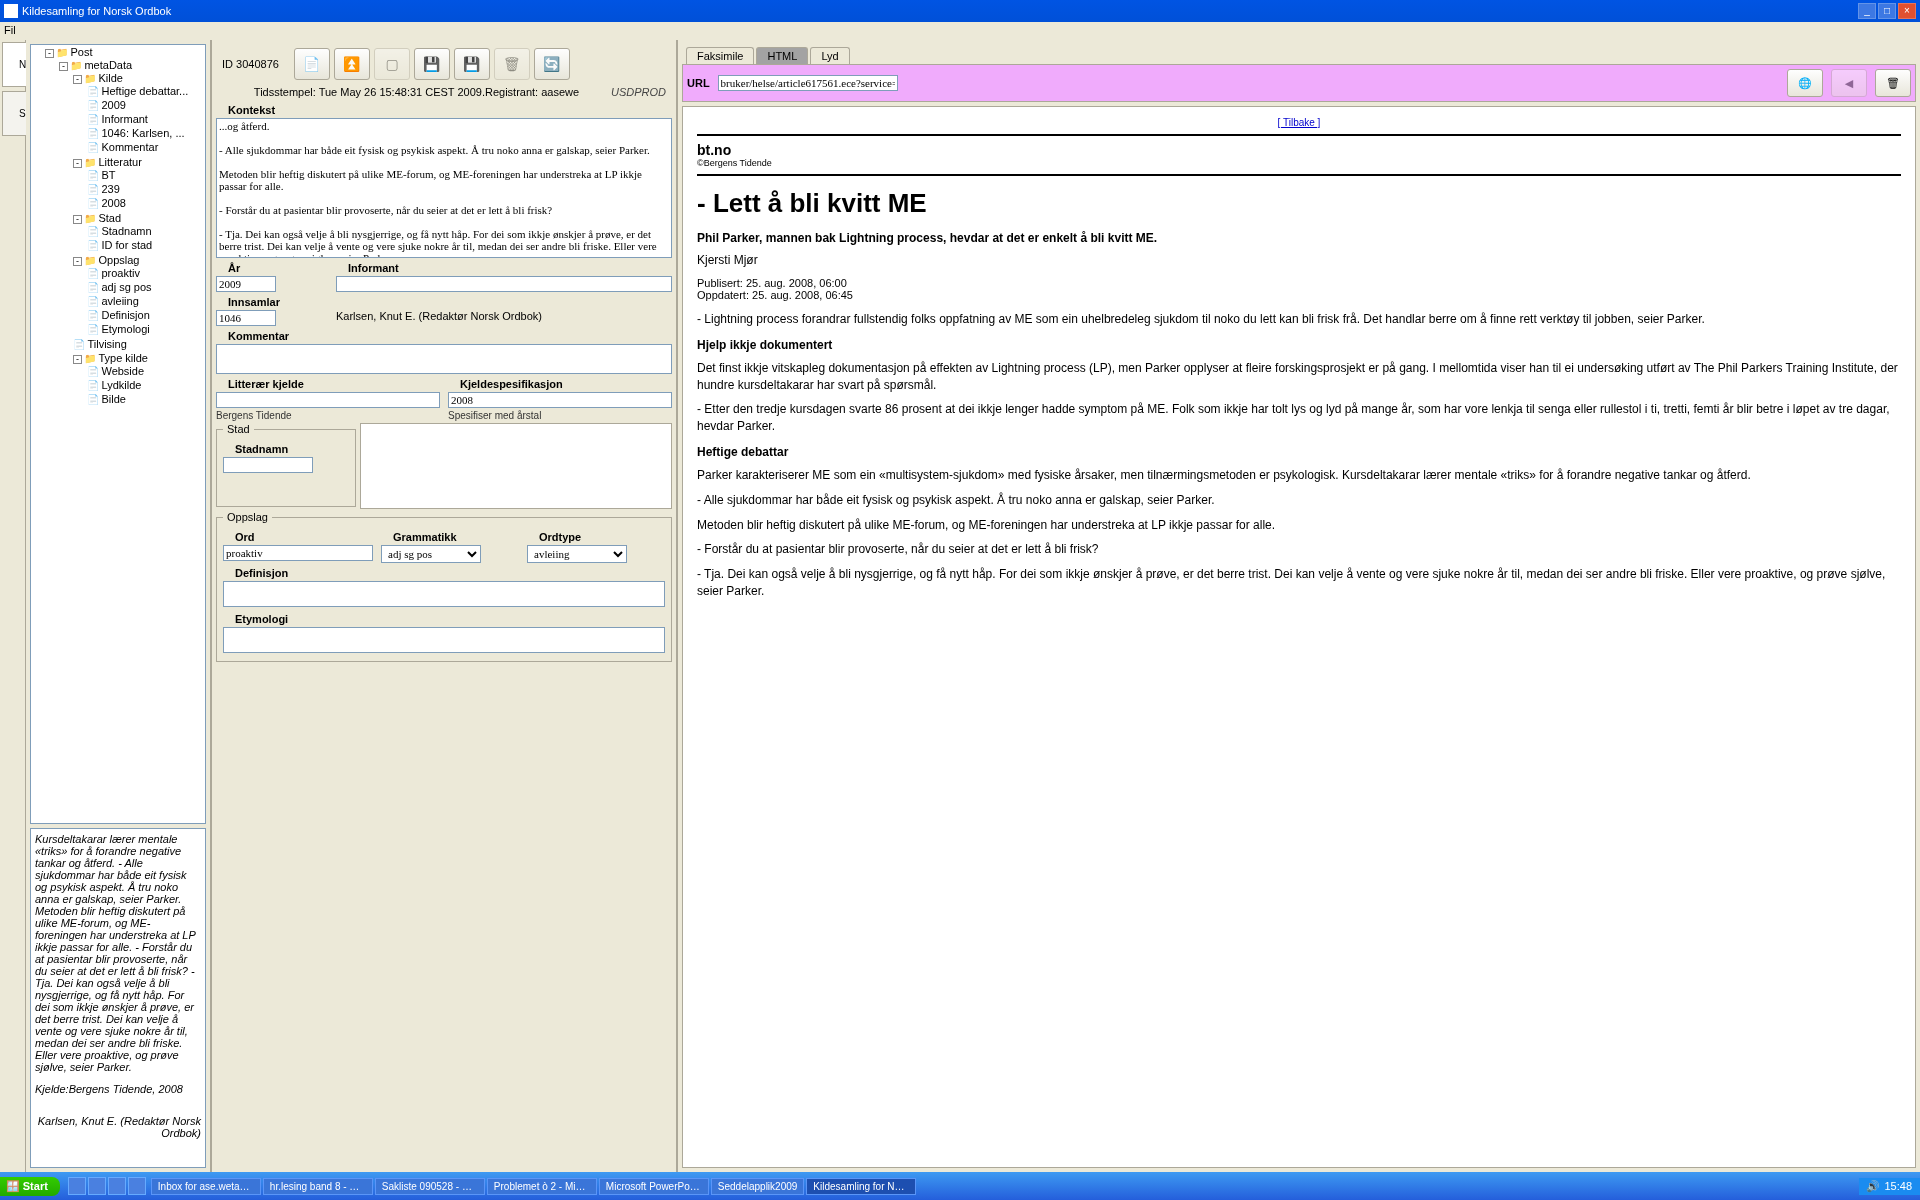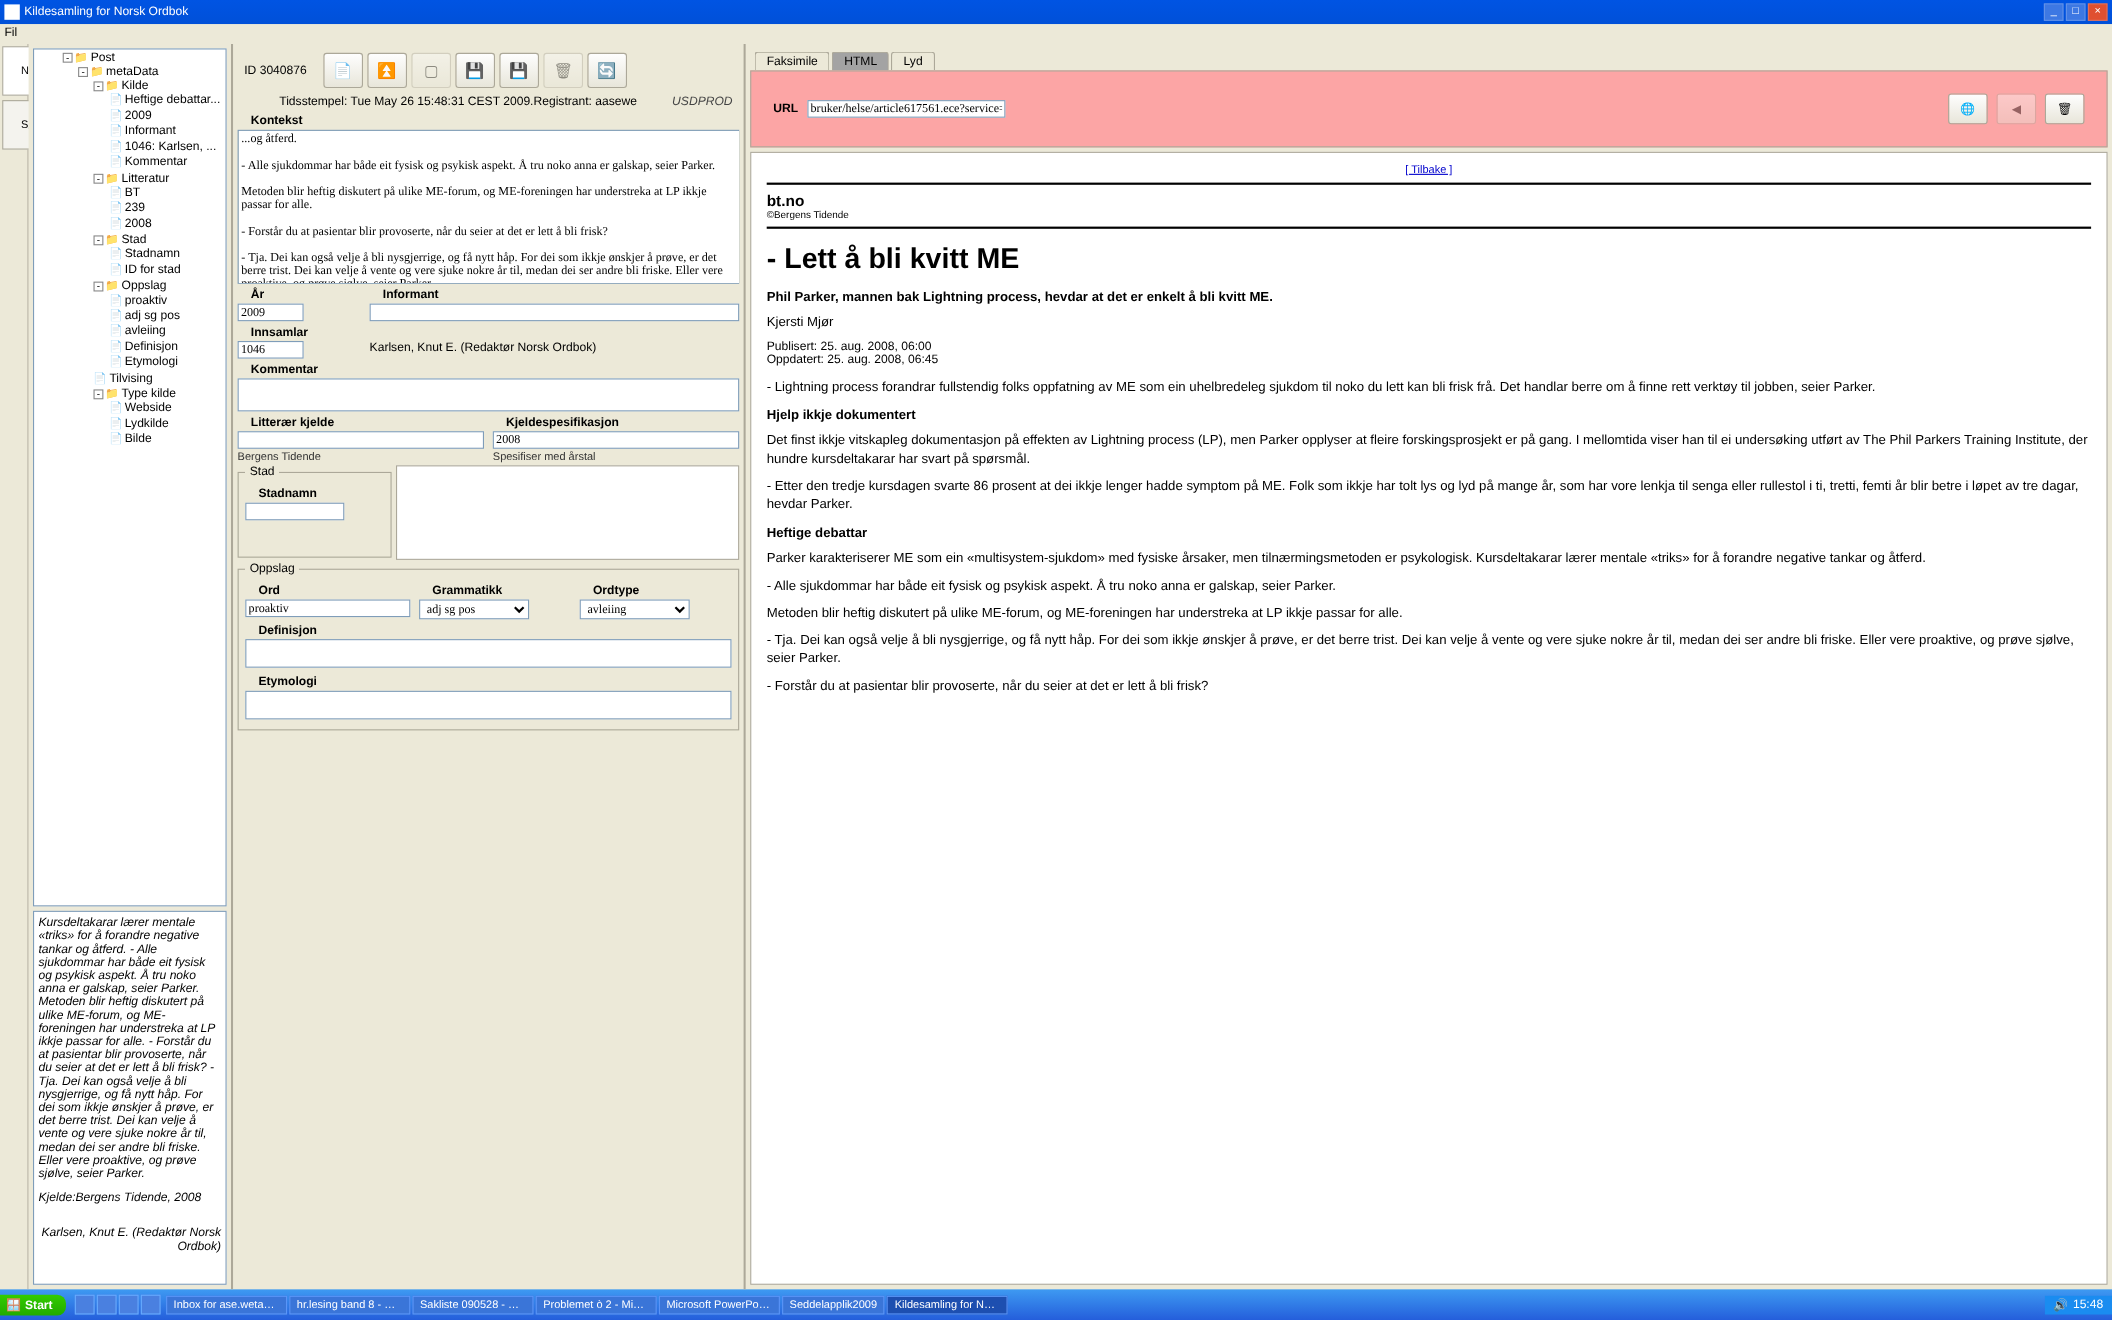--- a/index.html
+++ b/index.html
@@ -6,21 +6,21 @@
 body { font-family: Tahoma, Arial, sans-serif; font-size: 11px; background: #ece9d8; overflow: hidden; }
 .titlebar { background: linear-gradient(to bottom, #0054e3, #0050d8); color: #fff; height: 22px; display: flex; align-items: center; padding: 0 4px; font-size: 11px; }
 .titlebar .icon { width: 14px; height: 14px; background: #fff; margin-right: 4px; }
 .titlebar .spacer { flex: 1; }
 .titlebar .winbtn { width: 18px; height: 16px; background: #3d78e3; margin-left: 2px; text-align: center; line-height: 14px; cursor: pointer; border: 1px solid #fff3; font-size: 10px;}
 .menubar { background: #ece9d8; height: 18px; padding: 2px 4px; font-size: 11px; }
 .main { display: flex; height: calc(100vh - 22px - 18px - 28px); }
 .left-tabs { width: 26px; background: #ece9d8; border-right: 1px solid #aca899; display:flex; flex-direction:column; }
 .left-tabs .tab { writing-mode: horizontal-tb; background: #f4f3ee; border: 1px solid #aca899; margin: 2px; padding: 16px; font-size: 10px; text-align:center; cursor:pointer;}
 .col1 { width: 186px; background: #ece9d8; border-right: 2px solid #aca899; display:flex; flex-direction:column;}
-.tree { flex:1; background: #fff; border: 1px solid #7f9db9; margin: 4px; overflow:auto; font-size: 11px; padding-left: 12px; }
+.tree { flex:1; background: #fff; border: 1px solid #7f9db9; margin: 4px; overflow:auto; font-size: 11px; }
 .tree ul { list-style: none; padding-left: 14px; }
 .tree li { padding: 1px 0; white-space: nowrap; }
 .folder::before { content:"📁"; font-size:10px; margin-right:2px;}
 .file::before { content:"📄"; font-size:10px; margin-right:2px;}
 .toggle { display:inline-block; width:9px; height:9px; border:1px solid #888; text-align:center; line-height:7px; font-size:9px; margin-right:2px; background:#fff;}
 .preview { height: 340px; background:#fff; border:1px solid #7f9db9; margin:0 4px 4px 4px; padding:4px; overflow:auto; font-style:italic; font-size:11px; position:relative;}
 .preview .kj { font-style: italic; text-align: center; }
 .preview .sig { text-align:right; font-style:italic; margin-top:20px;}
 .col2 { width: 466px; background:#ece9d8; border-right:2px solid #aca899; display:flex; flex-direction:column; padding:4px;}
 .idrow { display:flex; align-items:center; height:40px; gap:4px;}
@@ -43,21 +43,21 @@
 .hint { font-size:10px; color:#333; margin-top:2px;}
 .stadbox { display:flex; gap:4px;}
 .stadbox fieldset { flex:0 0 140px;}
 .stadbox .map { flex:1; background:#fff; border:1px solid #aca899; margin-top:2px;}
 .oppslag select { width:100px;}
 .def-ta { width:100%; height:26px; resize:none;}
 .col3 { flex:1; background:#ece9d8; display:flex; flex-direction:column; padding:4px;}
 .tabs3 { display:flex; height:20px; align-items:flex-end; padding-left:4px;}
 .tabs3 .tab { border:1px solid #aca899; border-bottom:none; padding:2px 10px; background:#ece9d8; margin-right:2px; cursor:pointer; font-size:11px; border-radius:3px 3px 0 0;}
 .tabs3 .tab.active { background:#a3a3a3; font-weight:normal;}
-.urlrow { display:flex; align-items:center; gap:8px; padding:20px; border:1px solid #aca899; background:#fca5a5;}
+.urlrow { display:flex; align-items:center; gap:8px; padding:4px; border:1px solid #aca899; background:#f0abfc;}
 .urlrow .lbl2 { font-weight:bold;}
 .urlrow input { flex:0 0 180px;}
 .urlrow .spacer { flex:1;}
 .urlbtn { width:36px; height:28px; background:linear-gradient(#fefefe,#e8e6da); border:1px solid #aca899; border-radius:3px; cursor:pointer; display:flex; align-items:center; justify-content:center;}
 .article { flex:1; background:#fff; border:1px solid #aca899; margin-top:4px; padding:10px 14px; overflow:auto; font-family: Verdana, Arial; font-size:12px;}
 .article .back { text-align:center; font-size:10px; color:#00c; text-decoration:underline;}
 .article hr { border:none; border-top:2px solid #000; margin:6px 0;}
 .article .logo { font-weight:bold; font-size:14px;}
 .article .sublogo { font-size:9px;}
 .article h1 { font-size:26px; font-weight:bold; margin:12px 0;}
@@ -278,22 +278,22 @@
         <div>Oppdatert: 25. aug. 2008, 06:45</div>
       </div>
       <p>- Lightning process forandrar fullstendig folks oppfatning av ME som ein uhelbredeleg sjukdom til noko du lett kan bli frisk frå. Det handlar berre om å finne rett verktøy til jobben, seier Parker.</p>
       <h3>Hjelp ikkje dokumentert</h3>
       <p>Det finst ikkje vitskapleg dokumentasjon på effekten av Lightning process (LP), men Parker opplyser at fleire forskingsprosjekt er på gang. I mellomtida viser han til ei undersøking utført av The Phil Parkers Training Institute, der hundre kursdeltakarar har svart på spørsmål.</p>
       <p>- Etter den tredje kursdagen svarte 86 prosent at dei ikkje lenger hadde symptom på ME. Folk som ikkje har tolt lys og lyd på mange år, som har vore lenkja til senga eller rullestol i ti, tretti, femti år blir betre i løpet av tre dagar, hevdar Parker.</p>
       <h3>Heftige debattar</h3>
       <p>Parker karakteriserer ME som ein «multisystem-sjukdom» med fysiske årsaker, men tilnærmingsmetoden er psykologisk. Kursdeltakarar lærer mentale «triks» for å forandre negative tankar og åtferd.</p>
       <p>- Alle sjukdommar har både eit fysisk og psykisk aspekt. Å tru noko anna er galskap, seier Parker.</p>
       <p>Metoden blir heftig diskutert på ulike ME-forum, og ME-foreningen har understreka at LP ikkje passar for alle.</p>
+      <p>- Forstår du at pasientar blir provoserte, når du seier at det er lett å bli frisk?</p>
       <p>- Tja. Dei kan også velje å bli nysgjerrige, og få nytt håp. For dei som ikkje ønskjer å prøve, er det berre trist. Dei kan velje å vente og vere sjuke nokre år til, medan dei ser andre bli friske. Eller vere proaktive, og prøve sjølve, seier Parker.</p>
-      <p>- Forstår du at pasientar blir provoserte, når du seier at det er lett å bli frisk?</p>
     </div>
   </div>
 </div>
 
 <div class="taskbar">
   <div class="start">🪟 <span>Start</span></div>
   <div class="ql">
       <span></span>
       <span></span>
       <span></span>

